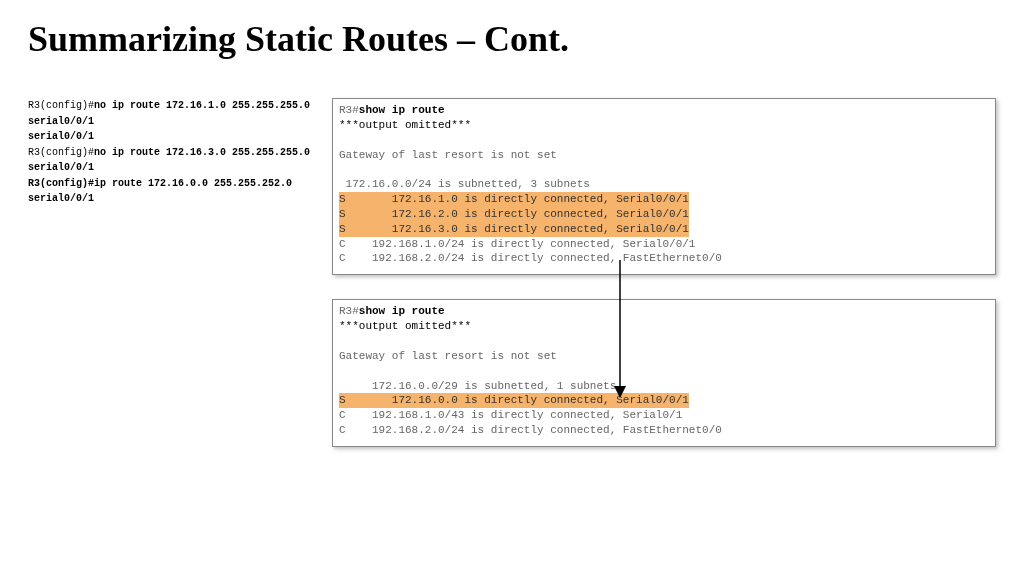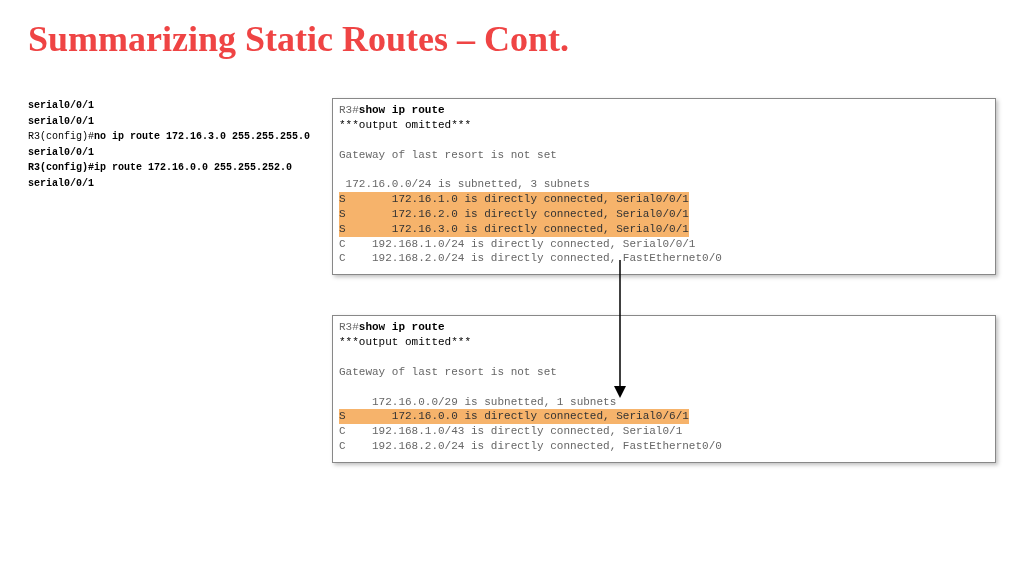--- a/index.html
+++ b/index.html
@@ -8,41 +8,41 @@
     height: 576px;
     background: #fff;
     font-family: Georgia, 'Times New Roman', serif;
     position: relative;
     overflow: hidden;
   }
   .title {
     font-size: 36px;
     font-weight: 700;
     padding: 18px 28px 12px 28px;
-    color: #ef4444;
+    color: #000000;
   }
   .content {
     display: flex;
     gap: 14px;
     padding: 26px 28px 0 28px;
   }
   .left {
     width: 290px;
     font-family: "Courier New", monospace;
     font-size: 10px;
     color: #000;
     line-height: 1.55;
   }
   .left .bold { font-weight: 700; }
   .left .add { font-weight: 700; }
   .right {
     flex: 1;
     display: flex;
     flex-direction: column;
-    gap: 40px;
+    gap: 24px;
   }
   .termbox {
     border: 1px solid #888;
     background: #fff;
     box-shadow: 2px 2px 4px rgba(0,0,0,0.25);
     font-family: "Courier New", monospace;
     font-size: 11px;
     color: #666;
     line-height: 1.35;
     padding: 4px 6px 8px 6px;
@@ -61,20 +61,21 @@
   }
 </style>
 </head>
 <body>
 
 <h1 class="title">Summarizing Static Routes – Cont.</h1>
 
 <div class="content">
 
   <div class="left">
+    <div><span>R3(config)#</span><span class="bold">no ip route 172.16.1.0 255.255.255.0</span></div>
     <div class="bold">serial0/0/1</div>
     <div class="bold">serial0/0/1</div>
     <div><span>R3(config)#</span><span class="bold">no ip route 172.16.3.0 255.255.255.0</span></div>
     <div class="bold">serial0/0/1</div>
     <div class="add">R3(config)#ip route 172.16.0.0 255.255.252.0 serial0/0/1</div>
   </div>
 
   <div class="right">
 
     <div class="termbox"><span>R3#</span><span class="bold-black">show ip route</span>
@@ -88,21 +89,21 @@
 <span class="hl">S       172.16.3.0 is directly connected, Serial0/0/1</span>
 <span>C    192.168.1.0/24 is directly connected, Serial0/0/1</span>
 <span>C    192.168.2.0/24 is directly connected, FastEthernet0/0</span></div>
 
     <div class="termbox"><span>R3#</span><span class="bold-black">show ip route</span>
 <span class="black">***output omitted***</span>
 
 <span>Gateway of last resort is not set</span>
 
 <span>     172.16.0.0/29 is subnetted, 1 subnets</span>
-<span class="hl">S       172.16.0.0 is directly connected, Serial0/6/1</span>
+<span class="hl">S       172.16.0.0 is directly connected, Serial0/0/1</span>
 <span>C    192.168.1.0/43 is directly connected, Serial0/1</span>
 <span>C    192.168.2.0/24 is directly connected, FastEthernet0/0</span></div>
 
   </div>
 </div>
 
 <svg class="arrow-svg" style="left:610px; top:260px;" width="20" height="140">
   <line x1="10" y1="0" x2="10" y2="128" stroke="#000" stroke-width="1.5"></line>
   <polygon points="10,138 4,126 16,126" fill="#000"></polygon>
 </svg>

